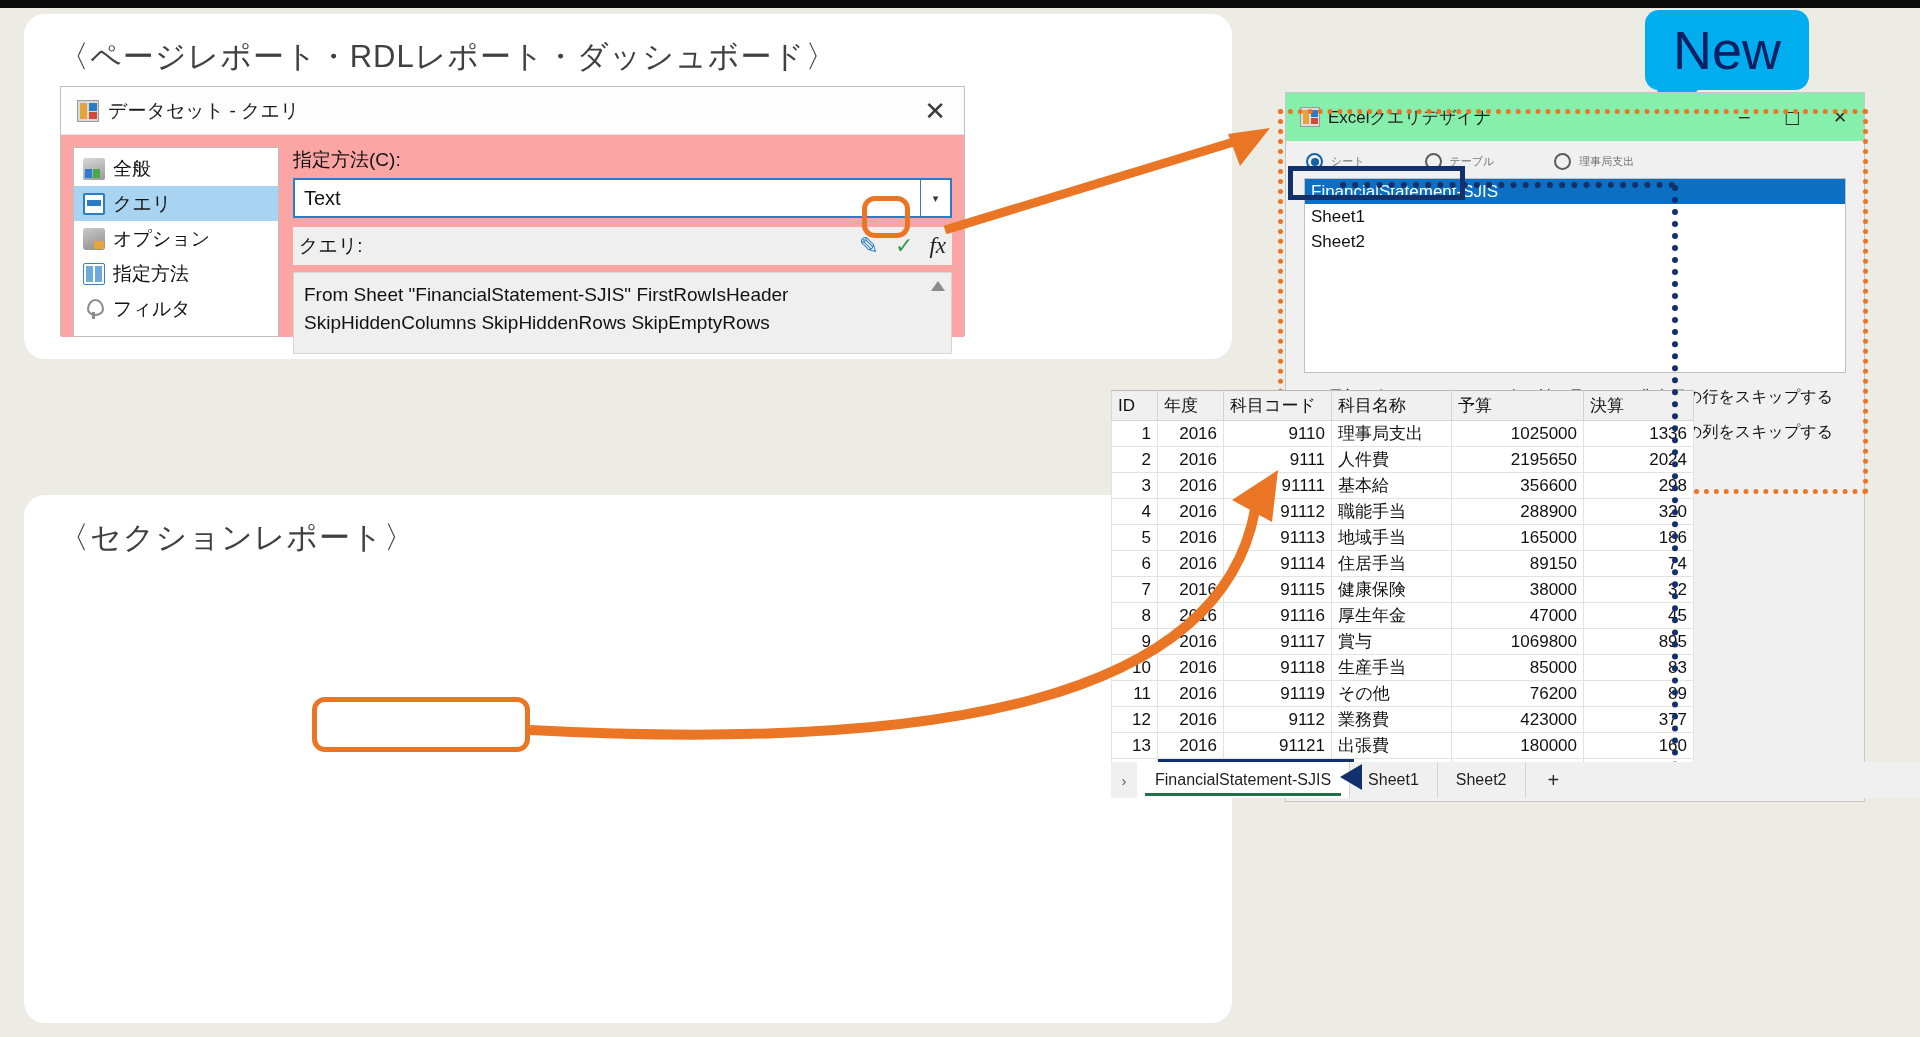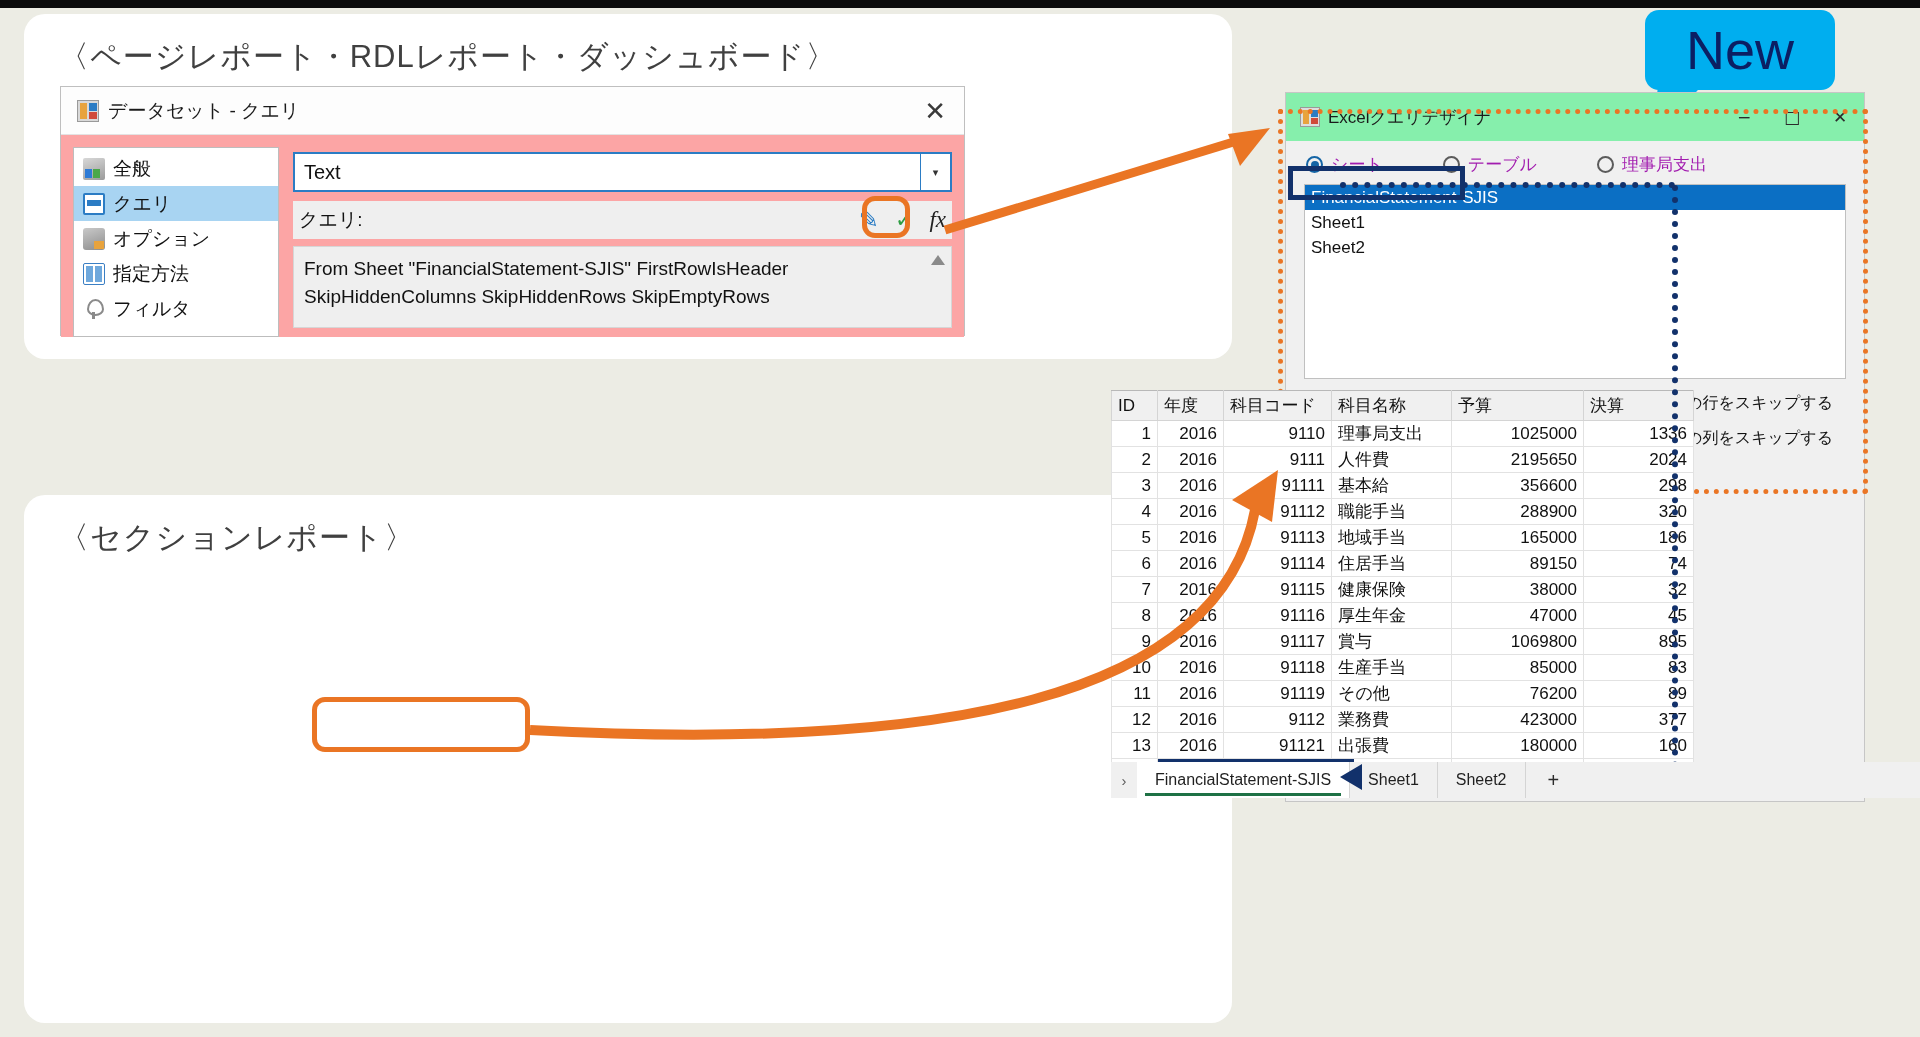--- a/index.html
+++ b/index.html
@@ -111,21 +111,21 @@
     background:#f0f0f0; border:1px solid #c6c6c6;
   }
   .ex-title { height:48px; display:flex; align-items:center; padding-left:14px;
               background:#86efac; position:relative; }
   .ex-title-text { font-size:17px; color:#1a1a1a; margin-left:8px; }
   .winbtns { position:absolute; right:0; top:0; height:48px; display:flex; }
   .winbtn { width:48px; height:48px; display:flex; align-items:center; justify-content:center;
             font-size:17px; color:#2b2b2b; font-family:"DejaVu Sans", sans-serif; cursor:pointer; }
 
   .radio-row { display:flex; align-items:center; padding:12px 0 8px 20px; gap:0; }
-  .radio { display:flex; align-items:center; font-size:17px; color:#a21caf; margin-right:60px; white-space:nowrap; }
+  .radio { display:flex; align-items:center; font-size:11px; color:#737373; margin-right:60px; white-space:nowrap; }
   .rdot { width:17px; height:17px; border-radius:50%; border:2px solid #5b5b5b; margin-right:8px;
           display:flex; align-items:center; justify-content:center; flex:none; }
   .rdot.on { border-color:#1464a5; }
   .rdot.on::after { content:""; width:8px; height:8px; border-radius:50%; background:#1464a5; }
 
   .listbox { margin:0 18px; border:1px solid #c0c0c0; background:#ffffff; height:195px; position:relative; }
   .lb-item { height:25px; display:flex; align-items:center; padding-left:6px; font-size:17px; color:#111; }
   .lb-item.sel { background:#0b6fc4; color:#ffffff; }
 
   .chk-grid { padding:14px 0 4px 20px; }
@@ -161,21 +161,21 @@
   .sb-tab { padding:0 18px; height:36px; display:flex; align-items:center; border-right:1px solid #d4d4d4; position:relative;}
   .sb-tab.active { background:#ffffff; }
   .sb-tab.active::after { content:""; position:absolute; left:8px; right:8px; bottom:2px; height:3px; background:#1e7145; }
   .sb-plus { padding:0 22px; font-size:20px; color:#2b2b2b; }
 
   
   .focusbox { position:absolute; border:5px solid #12316b; pointer-events:none; }
 
   
   #newbadge {
-    position:absolute; left:1645px; top:10px; width:190px; height:80px;
+    position:absolute; left:1645px; top:10px; width:164px; height:80px;
     background:#00aeef; border-radius:14px; display:flex; align-items:center; justify-content:center;
   }
   #newbadge span { font-size:54px; color:#0b1f63; font-family:"Liberation Sans", sans-serif; }
   #newtail {
     position:absolute; left:1655px; top:88px; width:0; height:0;
     border-left:0 solid transparent; border-right:42px solid transparent; border-top:52px solid #00aeef;
     transform:skewX(-6deg);
   }
 
   
@@ -221,20 +221,21 @@
           <span class="nav-ico ico-field"></span>
           <span>指定方法</span>
         </div>
         <div class="nav-item">
           <span class="nav-ico ico-filter"></span>
           <span>フィルタ</span>
         </div>
       </div>
 
       <div class="ds-right">
+        <div class="lbl">指定方法(C):</div>
         <div class="combo">
           <span>Text</span>
           <span class="combo-arrow">▾</span>
         </div>
 
         <div class="query-bar">
           <span class="lbl" style="margin-left:4px">クエリ:</span>
           <span class="qb-tools">
             <span class="pencil-ico">✎</span>
             <span class="check-ico">✓</span>

